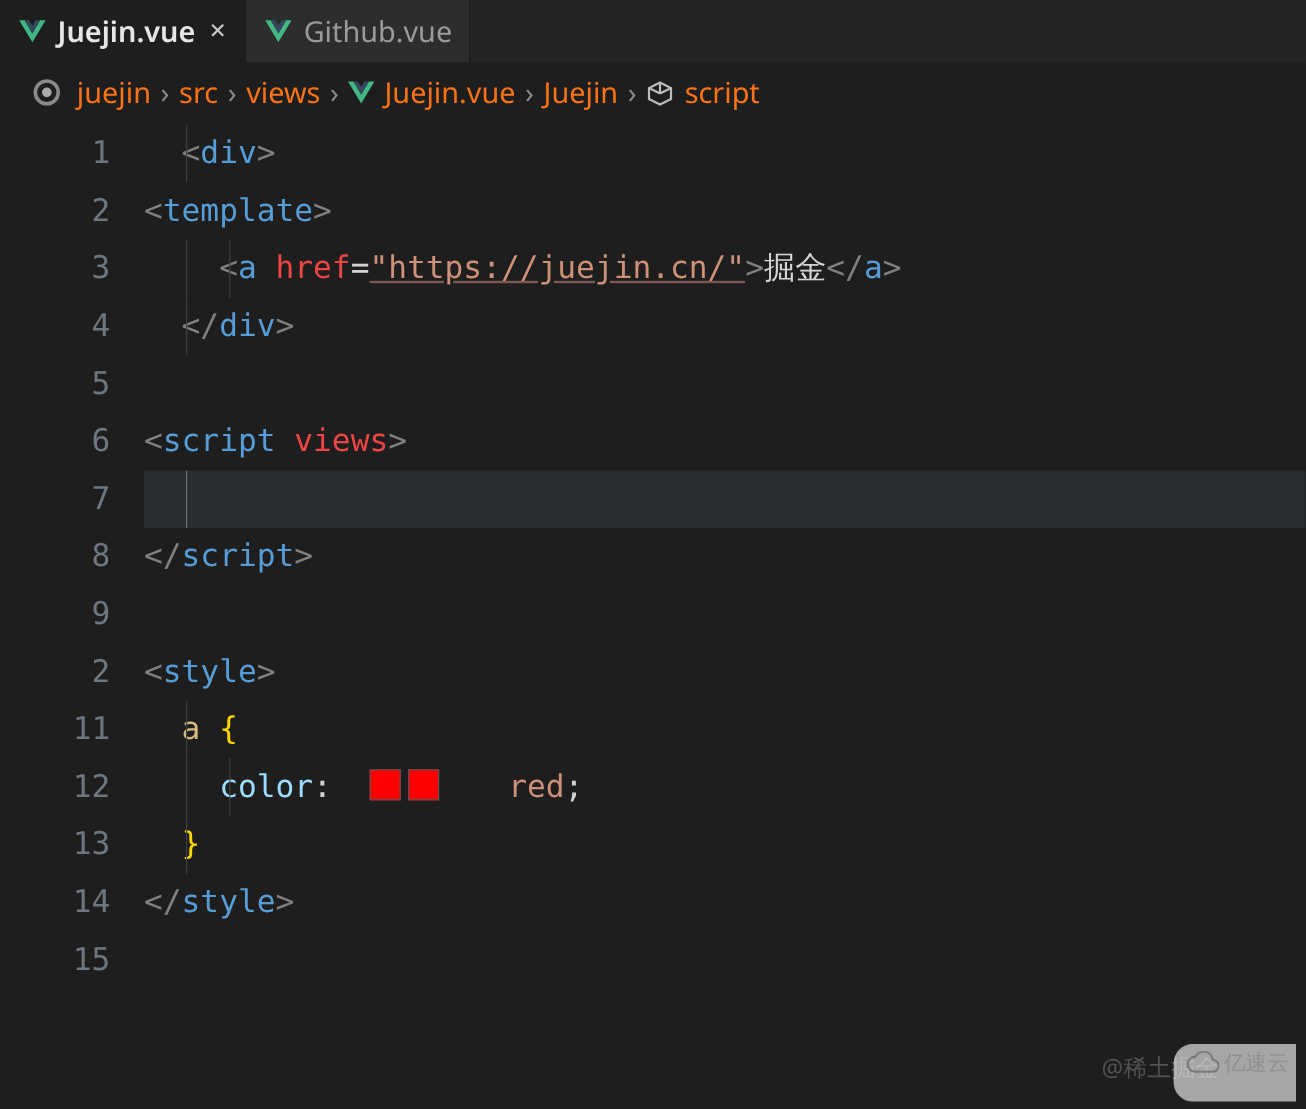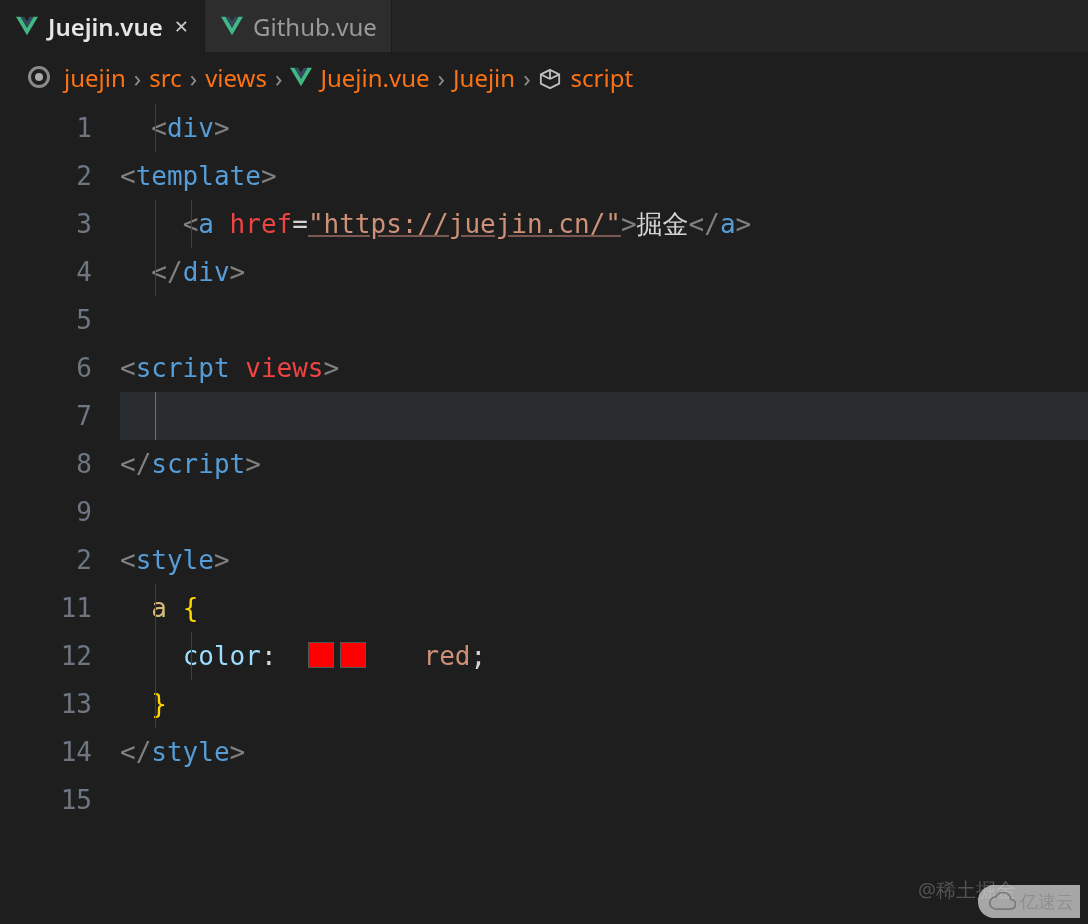--- a/index.html
+++ b/index.html
@@ -142,21 +142,21 @@
   }
   .wm2 {
     position: absolute;
     right: 8px; bottom: 6px;
     display: flex; align-items: center; gap: 4px;
     color: #8f8f8f;
     font-family: system-ui, -apple-system, sans-serif;
     font-size: 18px;
     background: rgba(240,240,240,0.65);
     border-radius: 16px 0 0 16px;
-    padding: 4px 6px 4px 10px;
+    padding: 4px 6px 20px 10px;
   }
   .cloud-svg { width: 28px; height: 20px; }
 </style>
 </head>
 <body>
 
 <div class="tab-bar">
   <div class="tab active">
     <span>
       <svg class="vue-icon-svg" viewBox="0 0 24 20">

